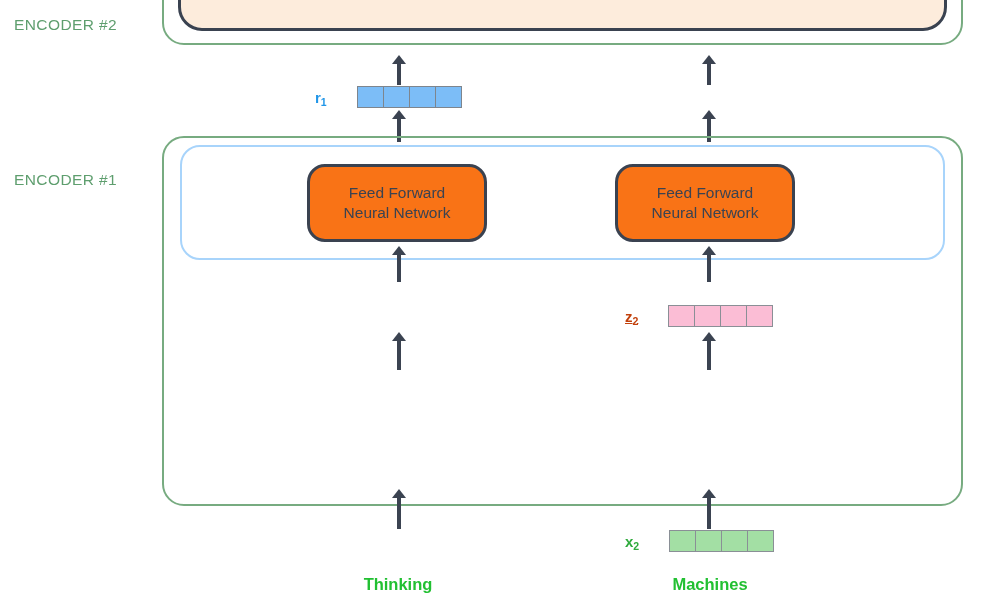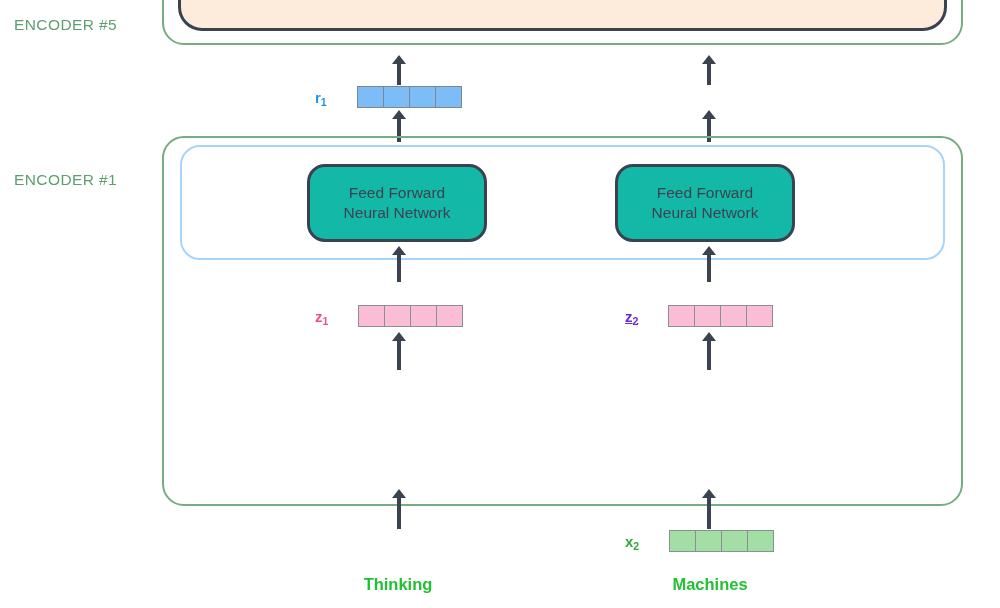--- a/index.html
+++ b/index.html
@@ -92,21 +92,21 @@
     border: 2.5px solid #a8d4fb;
     border-radius: 20px;
     background: transparent;
   }
 
   
   .ffnn-box {
     position: absolute;
     width: 180px;
     height: 78px;
-    background: #14b8a6;
+    background: #f97316;
     border: 3px solid #3a4250;
     border-radius: 18px;
     display: flex;
     flex-direction: column;
     align-items: center;
     justify-content: center;
     line-height: 1.32;
   }
   #ffnn-1 { left: 307px; top: 164px; }
   #ffnn-2 { left: 615px; top: 164px; }
@@ -198,21 +198,21 @@
     border-left: 7px solid transparent;
     border-right: 7px solid transparent;
     border-bottom: 9px solid #3b4351;
   }
 </style>
 </head>
 <body>
 
 <div id="stage">
 
-  <div class="side-label" id="label-enc2">ENCODER #5</div>
+  <div class="side-label" id="label-enc2">ENCODER #2</div>
 
   <div class="side-label" id="label-enc1">ENCODER #1</div>
 
   <div class="encoder-shell" id="encoder2-shell"></div>
 
   <div class="self-attention" id="self-attn-2">
     
   </div>
 
   <div class="arrow" style="left:392px; top:55px; height:30px;">
@@ -260,32 +260,23 @@
 
   <div class="arrow" style="left:392px; top:246px; height:36px;">
     <div class="head"></div>
     <div class="shaft" style="height:29px;"></div>
   </div>
   <div class="arrow" style="left:702px; top:246px; height:36px;">
     <div class="head"></div>
     <div class="shaft" style="height:29px;"></div>
   </div>
 
-  <div class="vector-row vec-z" id="vec-z1">
-    <span class="vector-label" style="color: rgb(239, 78, 147);">z<sub>1</sub></span>
-    <span class="cells">
-        <span class="cell" style="background: rgb(251, 189, 213);"></span>
-        <span class="cell" style="background: rgb(251, 189, 213);"></span>
-        <span class="cell" style="background: rgb(251, 189, 213);"></span>
-        <span class="cell" style="background: rgb(251, 189, 213);"></span>
-      </span>
-  </div>
 
   <div class="vector-row vec-z" id="vec-z2">
-    <span class="vector-label" style="color: #6d28d9; text-decoration: underline;">z<sub>2</sub></span>
+    <span class="vector-label" style="color: #c2410c; text-decoration: underline;">z<sub>2</sub></span>
     <span class="cells">
         <span class="cell" style="background: rgb(251, 189, 213);"></span>
         <span class="cell" style="background: rgb(251, 189, 213);"></span>
         <span class="cell" style="background: rgb(251, 189, 213);"></span>
         <span class="cell" style="background: rgb(251, 189, 213);"></span>
       </span>
   </div>
 
   <div class="arrow" style="left:392px; top:332px; height:38px;">
     <div class="head"></div>

